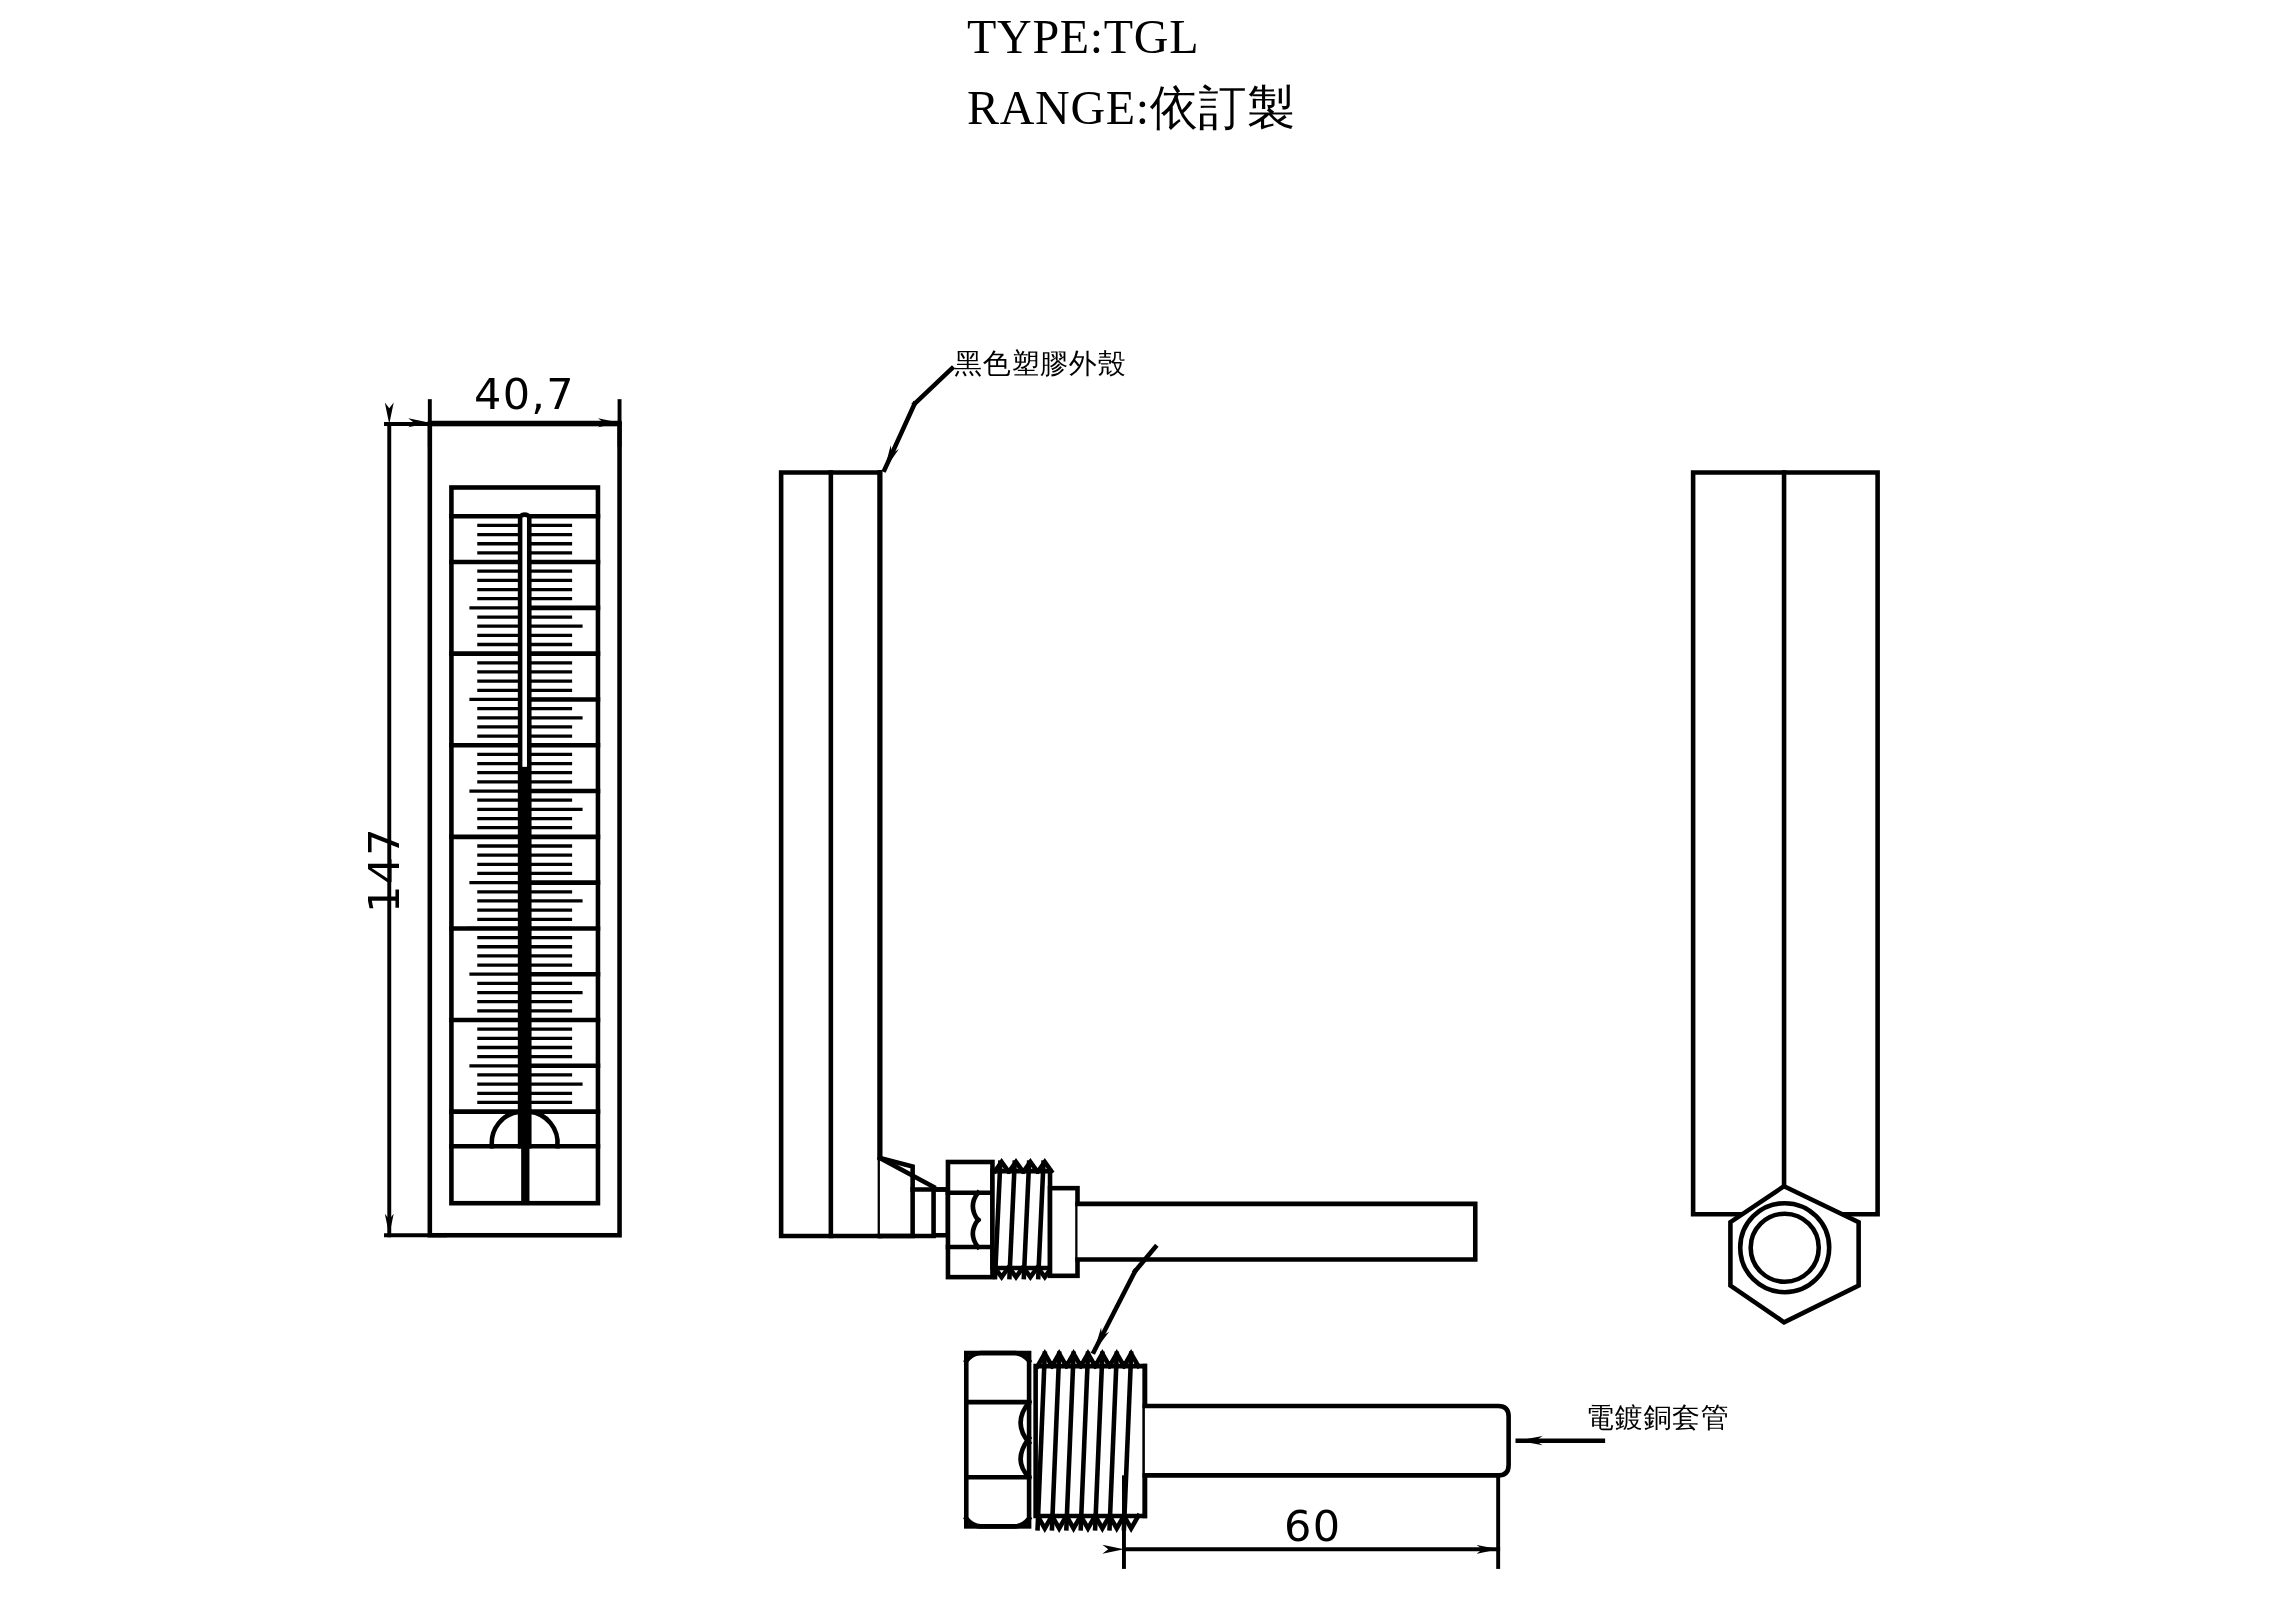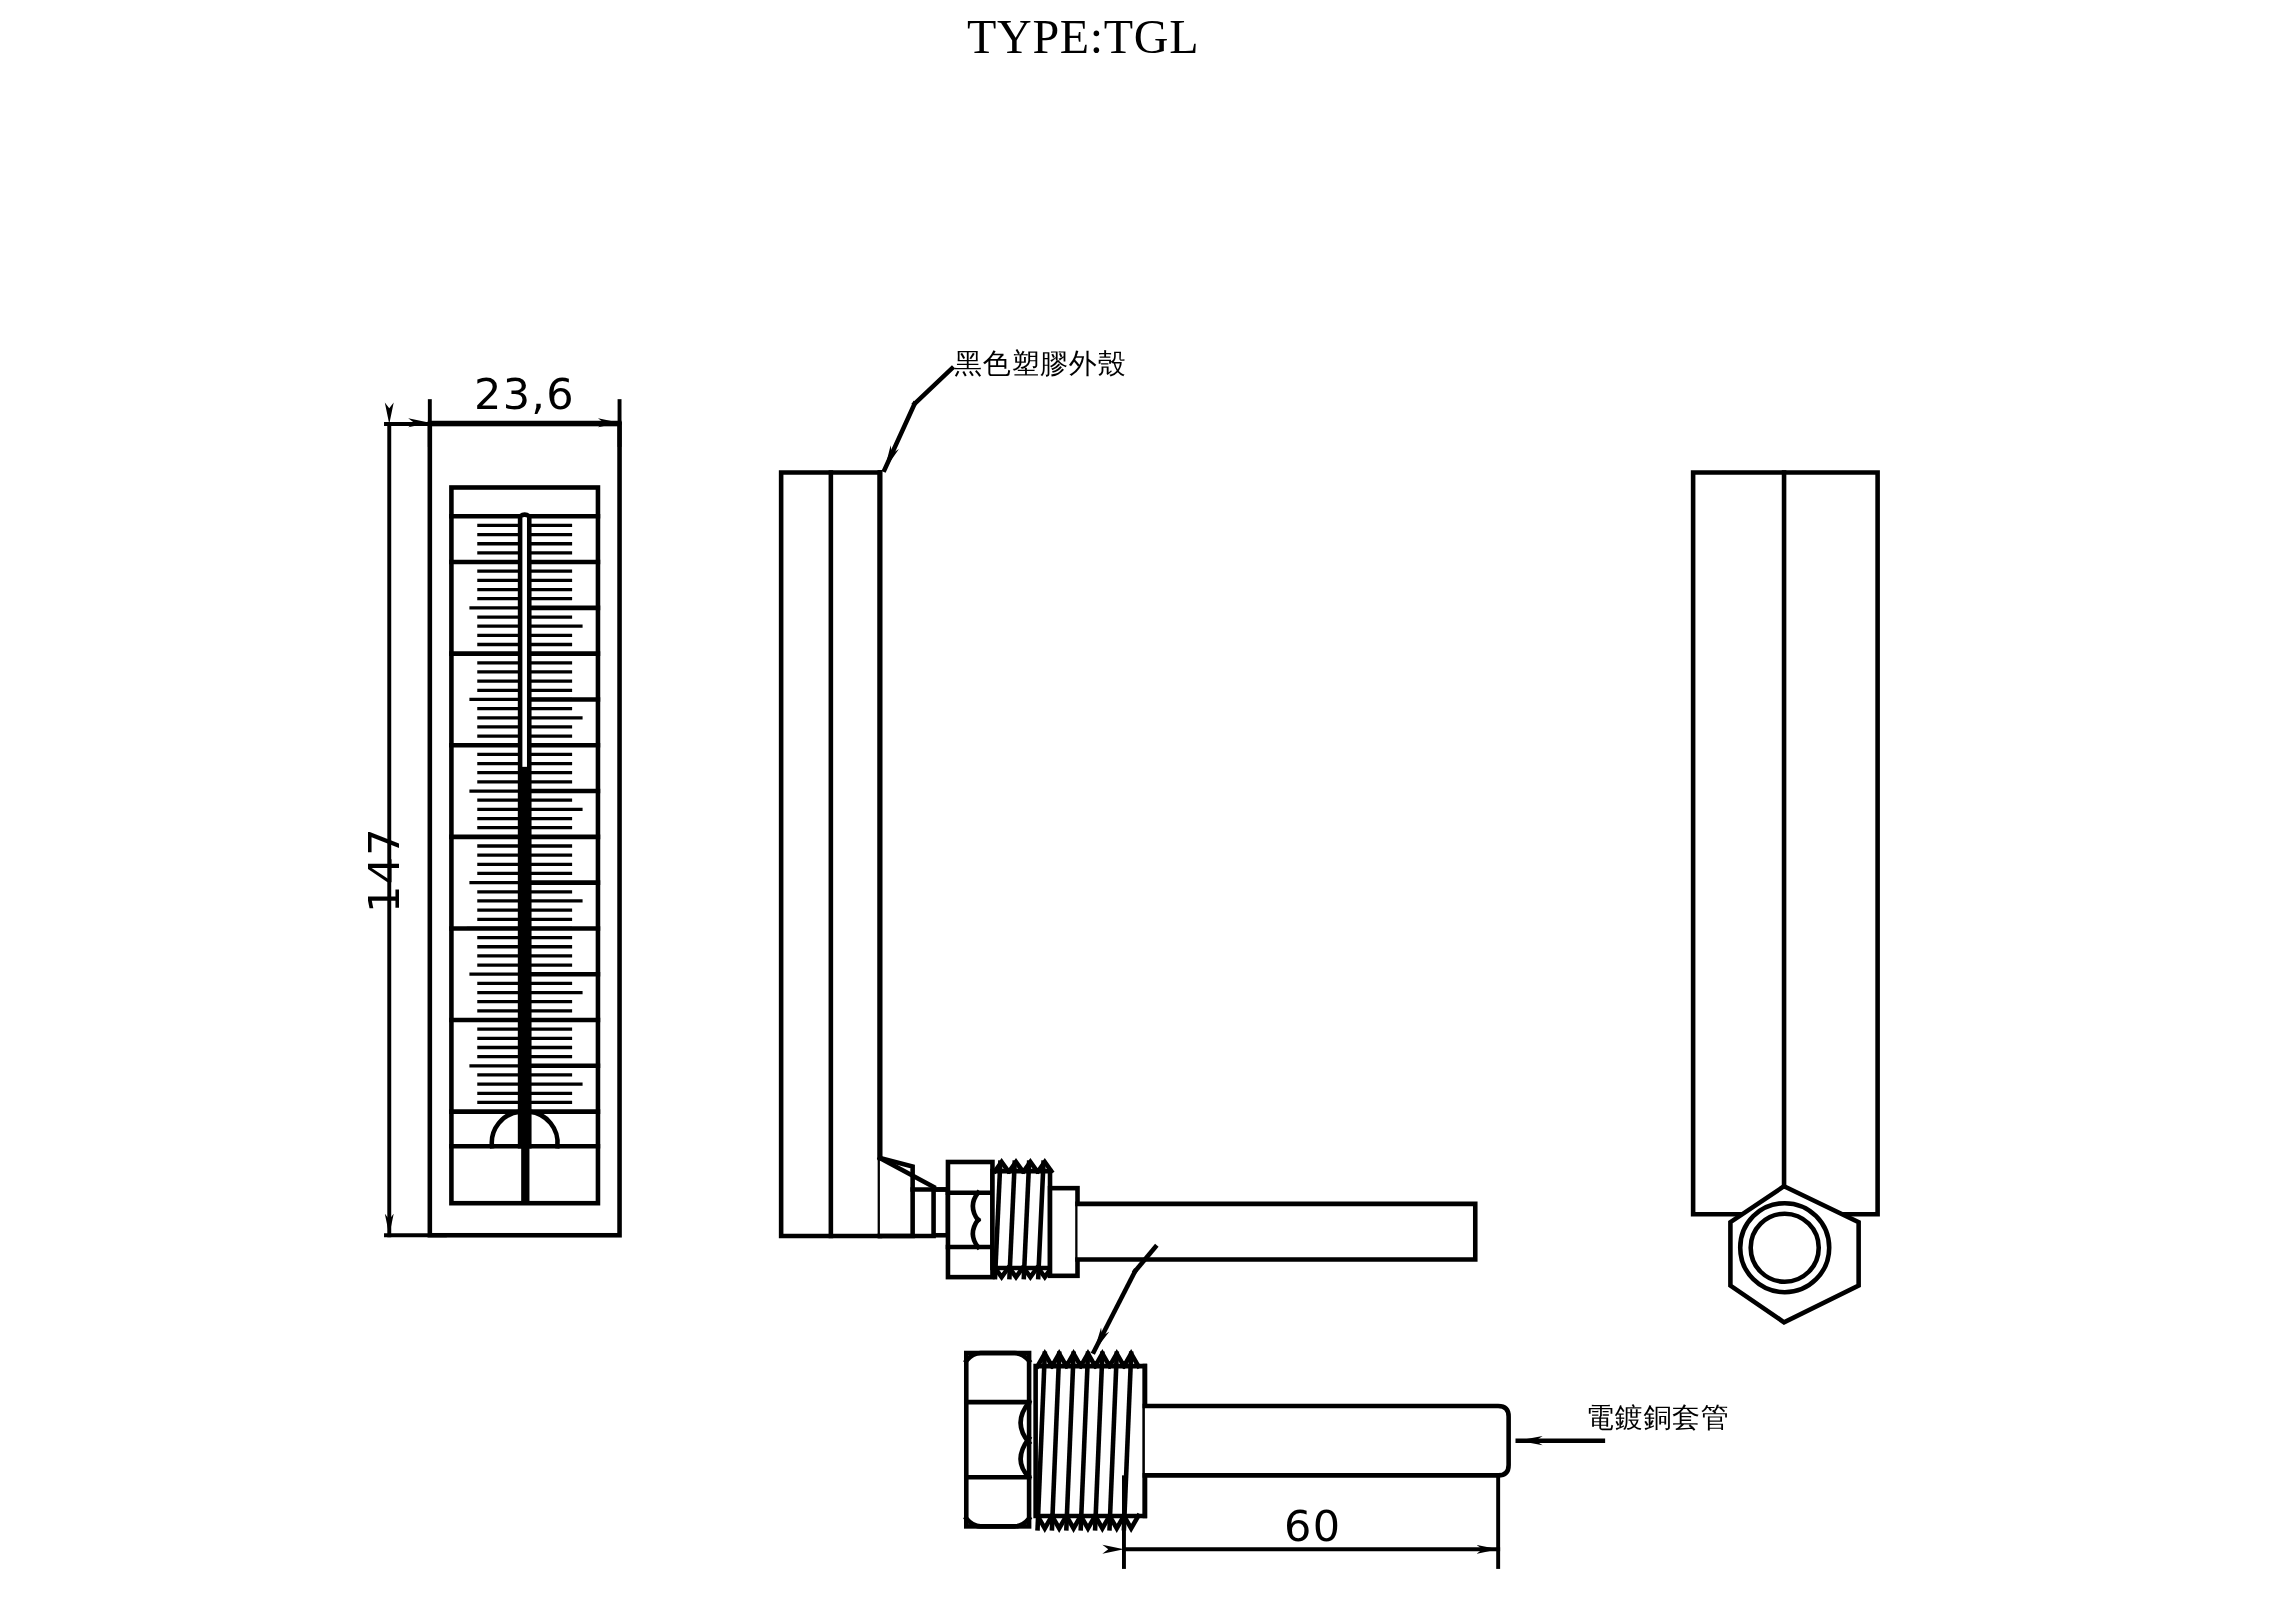--- a/index.html
+++ b/index.html
@@ -48,28 +48,29 @@
   }
   svg { display:block; }
 </style>
 </head>
 <body>
 
 <div id="sheet">
 
   <div class="txt title-line" style="left:967px; top:13px;">TYPE:TGL</div>
 
+  <div class="txt title-line" style="left:967px; top:84px;">RANGE:依訂製</div>
 
   <div class="txt notetxt" style="left:954px; top:350px;">黑色塑膠外殼</div>
 
   <div class="txt notetxt" style="left:1157px; top:1229px;">1/2”PT</div>
 
   <div class="txt notetxt" style="left:1586px; top:1404px;">電鍍銅套管</div>
 
-  <div class="txt dimtxt" style="left:474px; top:373px;">23,6</div>
+  <div class="txt dimtxt" style="left:474px; top:373px;">40,7</div>
 
   <div class="txt dimtxt rot90" style="left:363px; top:913px;">147</div>
 
   <div class="txt dimtxt" style="left:1284px; top:1505px;">60</div>
 
   <svg width="2295" height="1622" viewBox="0 0 3508 2479" style="position:absolute;left:0;top:0;">
     <defs>
       <marker id="arrL" markerWidth="34" markerHeight="16" refX="33" refY="8" orient="auto" markerUnits="userSpaceOnUse">
         <path d="M33,8 L0,1.2 L9,8 L0,14.8 Z" fill="#000"></path>
       </marker>

